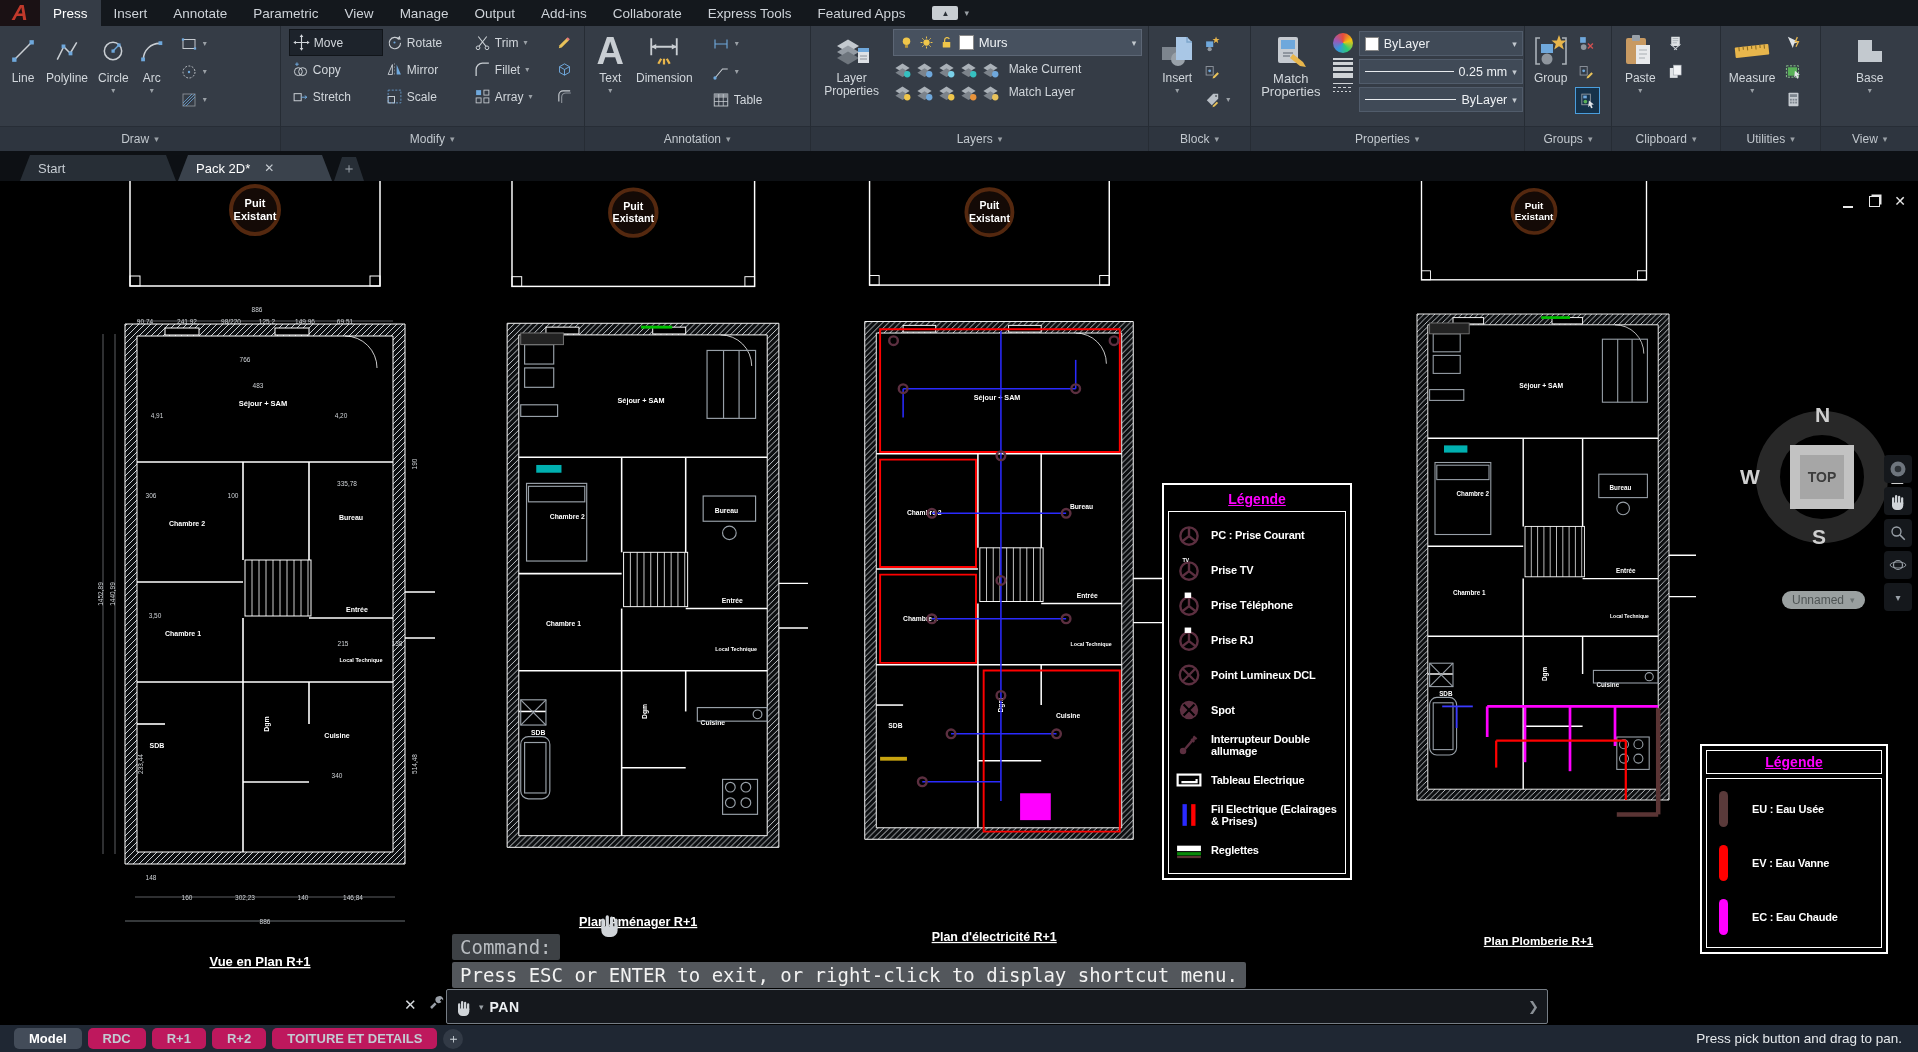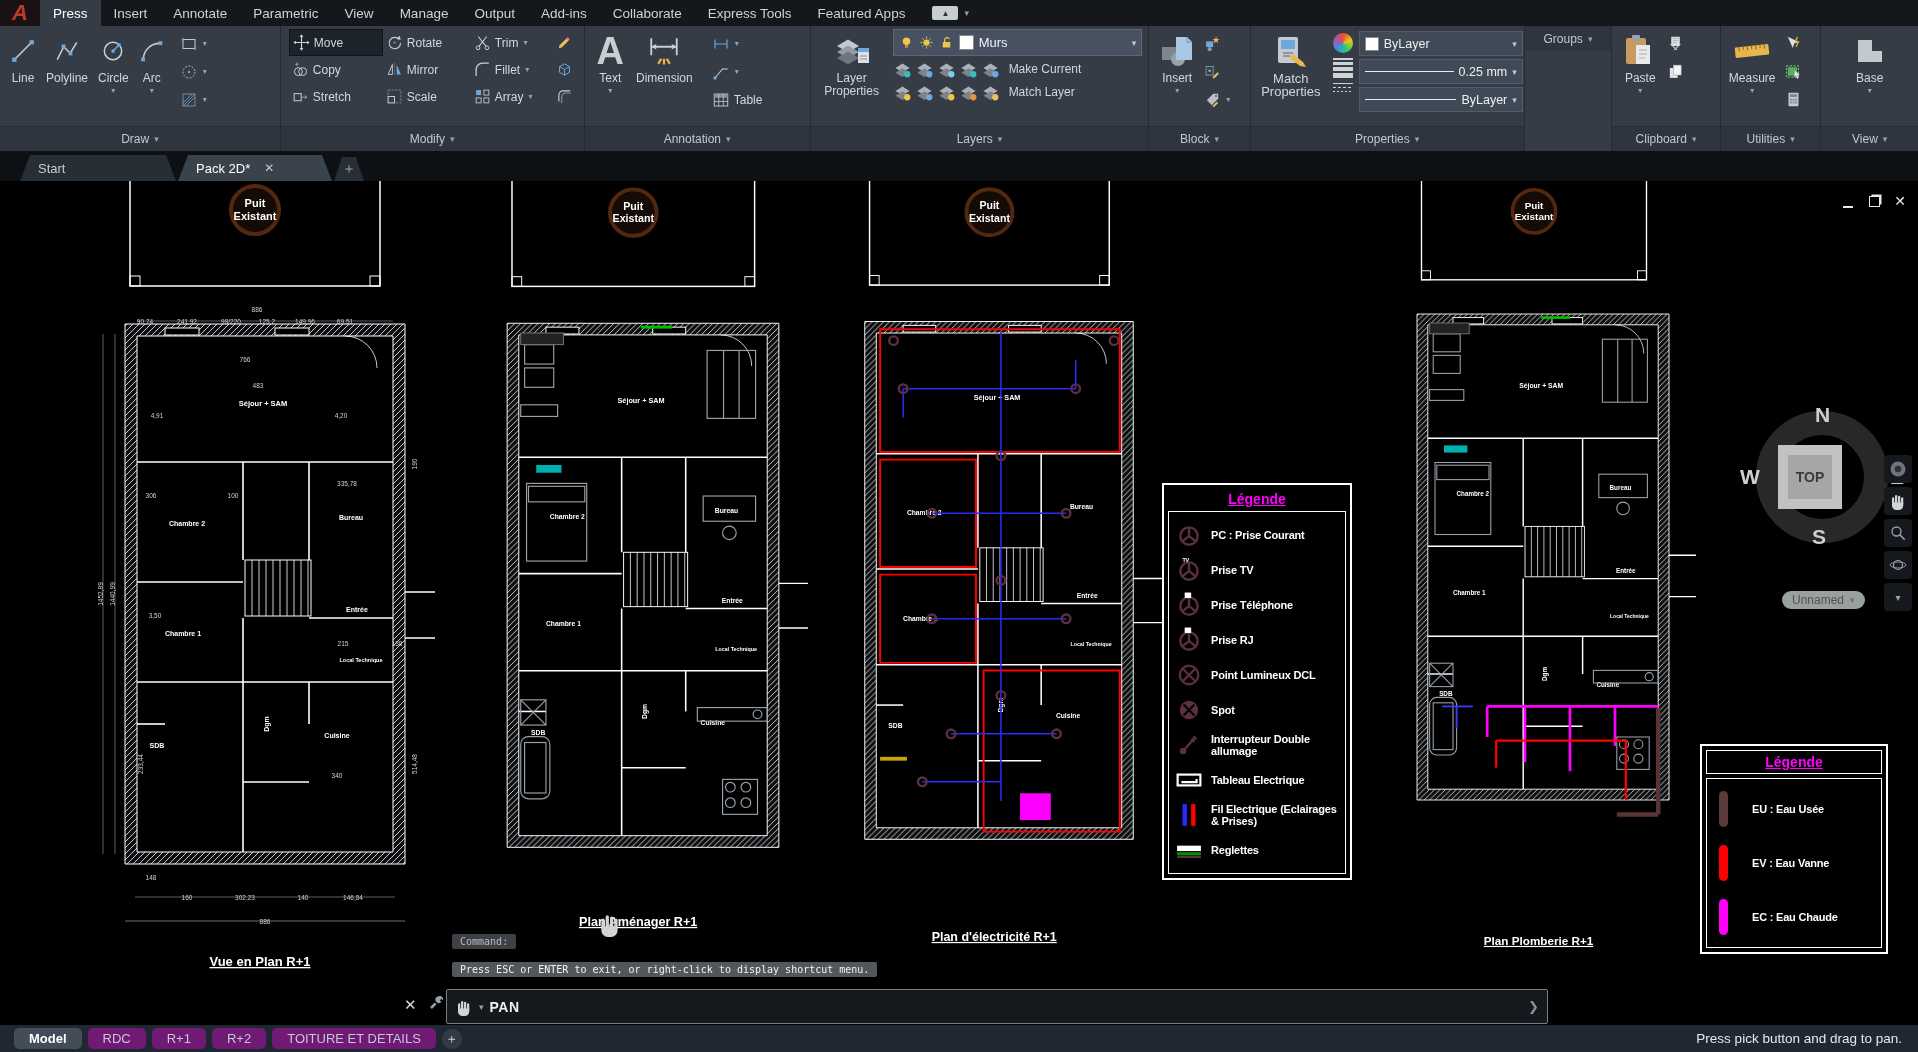--- a/index.html
+++ b/index.html
@@ -56,47 +56,47 @@
   .legend-title{text-align:center;font-weight:bold;font-size:14px;color:#ff00ff;text-decoration:underline;padding:2px 0 4px;}
   .legend-items{border:1.5px solid #fff;padding:10px 6px;display:flex;flex-direction:column;}
   .litem{display:flex;align-items:center;gap:8px;color:#fff;font-weight:bold;font-size:11px;letter-spacing:-0.2px;}
   .litem .lsym{width:28px;display:flex;justify-content:center;flex:none;}
   #legend-plumb .legend-title{border:1.5px solid #fff;margin-bottom:4px;padding:3px 0;}
   #legend-plumb .litem{gap:14px;}
   
   #viewcube{position:absolute;left:1748px;top:228px;width:150px;height:205px;}
   #vc-ring{position:absolute;left:8px;top:2px;width:132px;height:132px;border-radius:50%;border:24px solid #282828;box-sizing:border-box;}
   .vc-letter{position:absolute;color:#cfcfcf;font-weight:bold;font-size:21px;}
-  #vc-top{position:absolute;left:30px;top:36px;width:64px;height:64px;background:#c2c2c2;display:flex;align-items:center;justify-content:center;cursor:pointer;}
+  #vc-top{position:absolute;left:42px;top:36px;width:64px;height:64px;background:#c2c2c2;display:flex;align-items:center;justify-content:center;cursor:pointer;}
   #vc-top-inner{width:44px;height:44px;background:#a6a6a6;display:flex;align-items:center;justify-content:center;font-size:14px;font-weight:bold;color:#3c3c3c;}
   #vc-pill{position:absolute;left:34px;top:182px;background:#9aa0a0;border-radius:9px;padding:2px 10px;font-size:12px;color:#4f5555;display:flex;align-items:center;gap:6px;cursor:pointer;}
   #vc-pill .carrow{font-size:9px;color:#6b7272;}
   
   #navbar{position:absolute;left:1884px;top:274px;display:flex;flex-direction:column;gap:4px;align-items:center;}
   .navbtn{width:28px;height:28px;display:flex;align-items:center;justify-content:center;border-radius:4px;background:#15181c;cursor:pointer;}
   
   #wincontrols{position:absolute;left:1840px;top:13px;display:flex;gap:10px;color:#e8e8e8;}
   .wc{width:16px;height:14px;display:flex;align-items:center;justify-content:center;font-size:12px;cursor:pointer;}
   .wc-min{border-bottom:2px solid #e8e8e8;height:8px;width:10px;margin-top:4px;}
   .wc-max{width:9px;height:9px;border:1.5px solid #e8e8e8;box-shadow:2px -2px 0 -0.5px #e8e8e8;}
   .wc-close{font-size:14px;}
   
-  .cmdchip{position:absolute;font-family:"DejaVu Sans Mono","Liberation Mono",monospace;font-size:10px;padding:2px 8px;border-radius:2px;}
+  .cmdchip{position:absolute;font-family:"DejaVu Sans Mono","Liberation Mono",monospace;font-size:19px;padding:2px 8px;border-radius:2px;}
   #cmd-prompt{left:452px;top:753px;background:#3d4145;color:#b9bdc1;}
   #cmd-msg{left:452px;top:781px;background:#53575c;color:#f2f2f2;}
   #cmd-bar{position:absolute;left:446px;top:808px;width:1084px;height:33px;background:#15181d;border:1px solid #767d85;border-radius:2px;display:flex;align-items:center;padding:0 8px;gap:6px;}
   #cmd-bar .cmdtext{font-weight:bold;font-size:14px;color:#edf0f3;letter-spacing:0.5px;}
   #cmd-bar .carrow{font-size:9px;color:#9aa0a6;}
   #cmd-bar .endchev{margin-left:auto;color:#8a9096;font-size:13px;}
   #cmd-close{position:absolute;left:404px;top:815px;color:#d6dade;font-size:15px;cursor:pointer;}
   #cmd-wrench{position:absolute;left:428px;top:813px;cursor:pointer;}
   #pan-cursor{position:absolute;left:597px;top:730px;}
   
   #statusbar{position:absolute;left:0;top:1025px;width:1918px;height:27px;background:#1f2733;display:flex;align-items:center;padding-left:14px;gap:6px;box-sizing:border-box;}
-  .ltab{padding:3px 15px;font-size:13px;color:#c3cad2;background:#701a75;border-radius:5px;cursor:pointer;}
+  .ltab{padding:3px 15px;font-size:13px;color:#c3cad2;background:#be185d;border-radius:5px;cursor:pointer;font-weight:bold;}
   .ltab.active{background:#434c59;color:#fff;font-weight:bold;}
   .lplus{width:20px;height:20px;border-radius:50%;background:#323a46;color:#cbd2d9;display:flex;align-items:center;justify-content:center;font-size:13px;cursor:pointer;}
   #status-hint{margin-left:auto;margin-right:16px;font-size:13.5px;color:#e6e9ec;}
 </style>
 </head>
 <body>
 
 <svg width="0" height="0" style="position:absolute" aria-hidden="true">
 <defs>
 <symbol id="i-lineic" viewBox="0 0 24 24">
@@ -729,20 +729,47 @@
               <span class="carrow">▾</span>
             </div>
         </div>
       </div>
       <div class="plabel">
           <span>Properties</span>
         </div>
     </div>
 
     <div class="panel" style="width:87px">
+      <div class="pbody" style="gap:2px;padding-left:4px">
+        <div class="bigbtn">
+            <span class="bicon">
+              <svg width="36" height="36">
+                <use href="#i-group"></use>
+              </svg>
+            </span>
+            <span class="blabel">Group</span>
+          </div>
+        <div class="minicol">
+          <div class="smallbtn">
+              <svg width="17" height="17">
+                <use href="#i-ungroup"></use>
+              </svg>
+            </div>
+          <div class="smallbtn">
+              <svg width="17" height="17">
+                <use href="#i-gedit"></use>
+              </svg>
+            </div>
+          <div class="smallbtn gsel">
+              <svg width="17" height="17">
+                <use href="#i-gselect"></use>
+              </svg>
+            </div>
+        </div>
+      </div>
       <div class="plabel">
           <span>Groups</span>
         </div>
     </div>
 
     <div class="panel" style="width:108px">
       <div class="pbody" style="gap:2px;padding-left:6px">
         <div class="bigbtn dd">
             <span class="bicon">
               <svg width="36" height="36">

